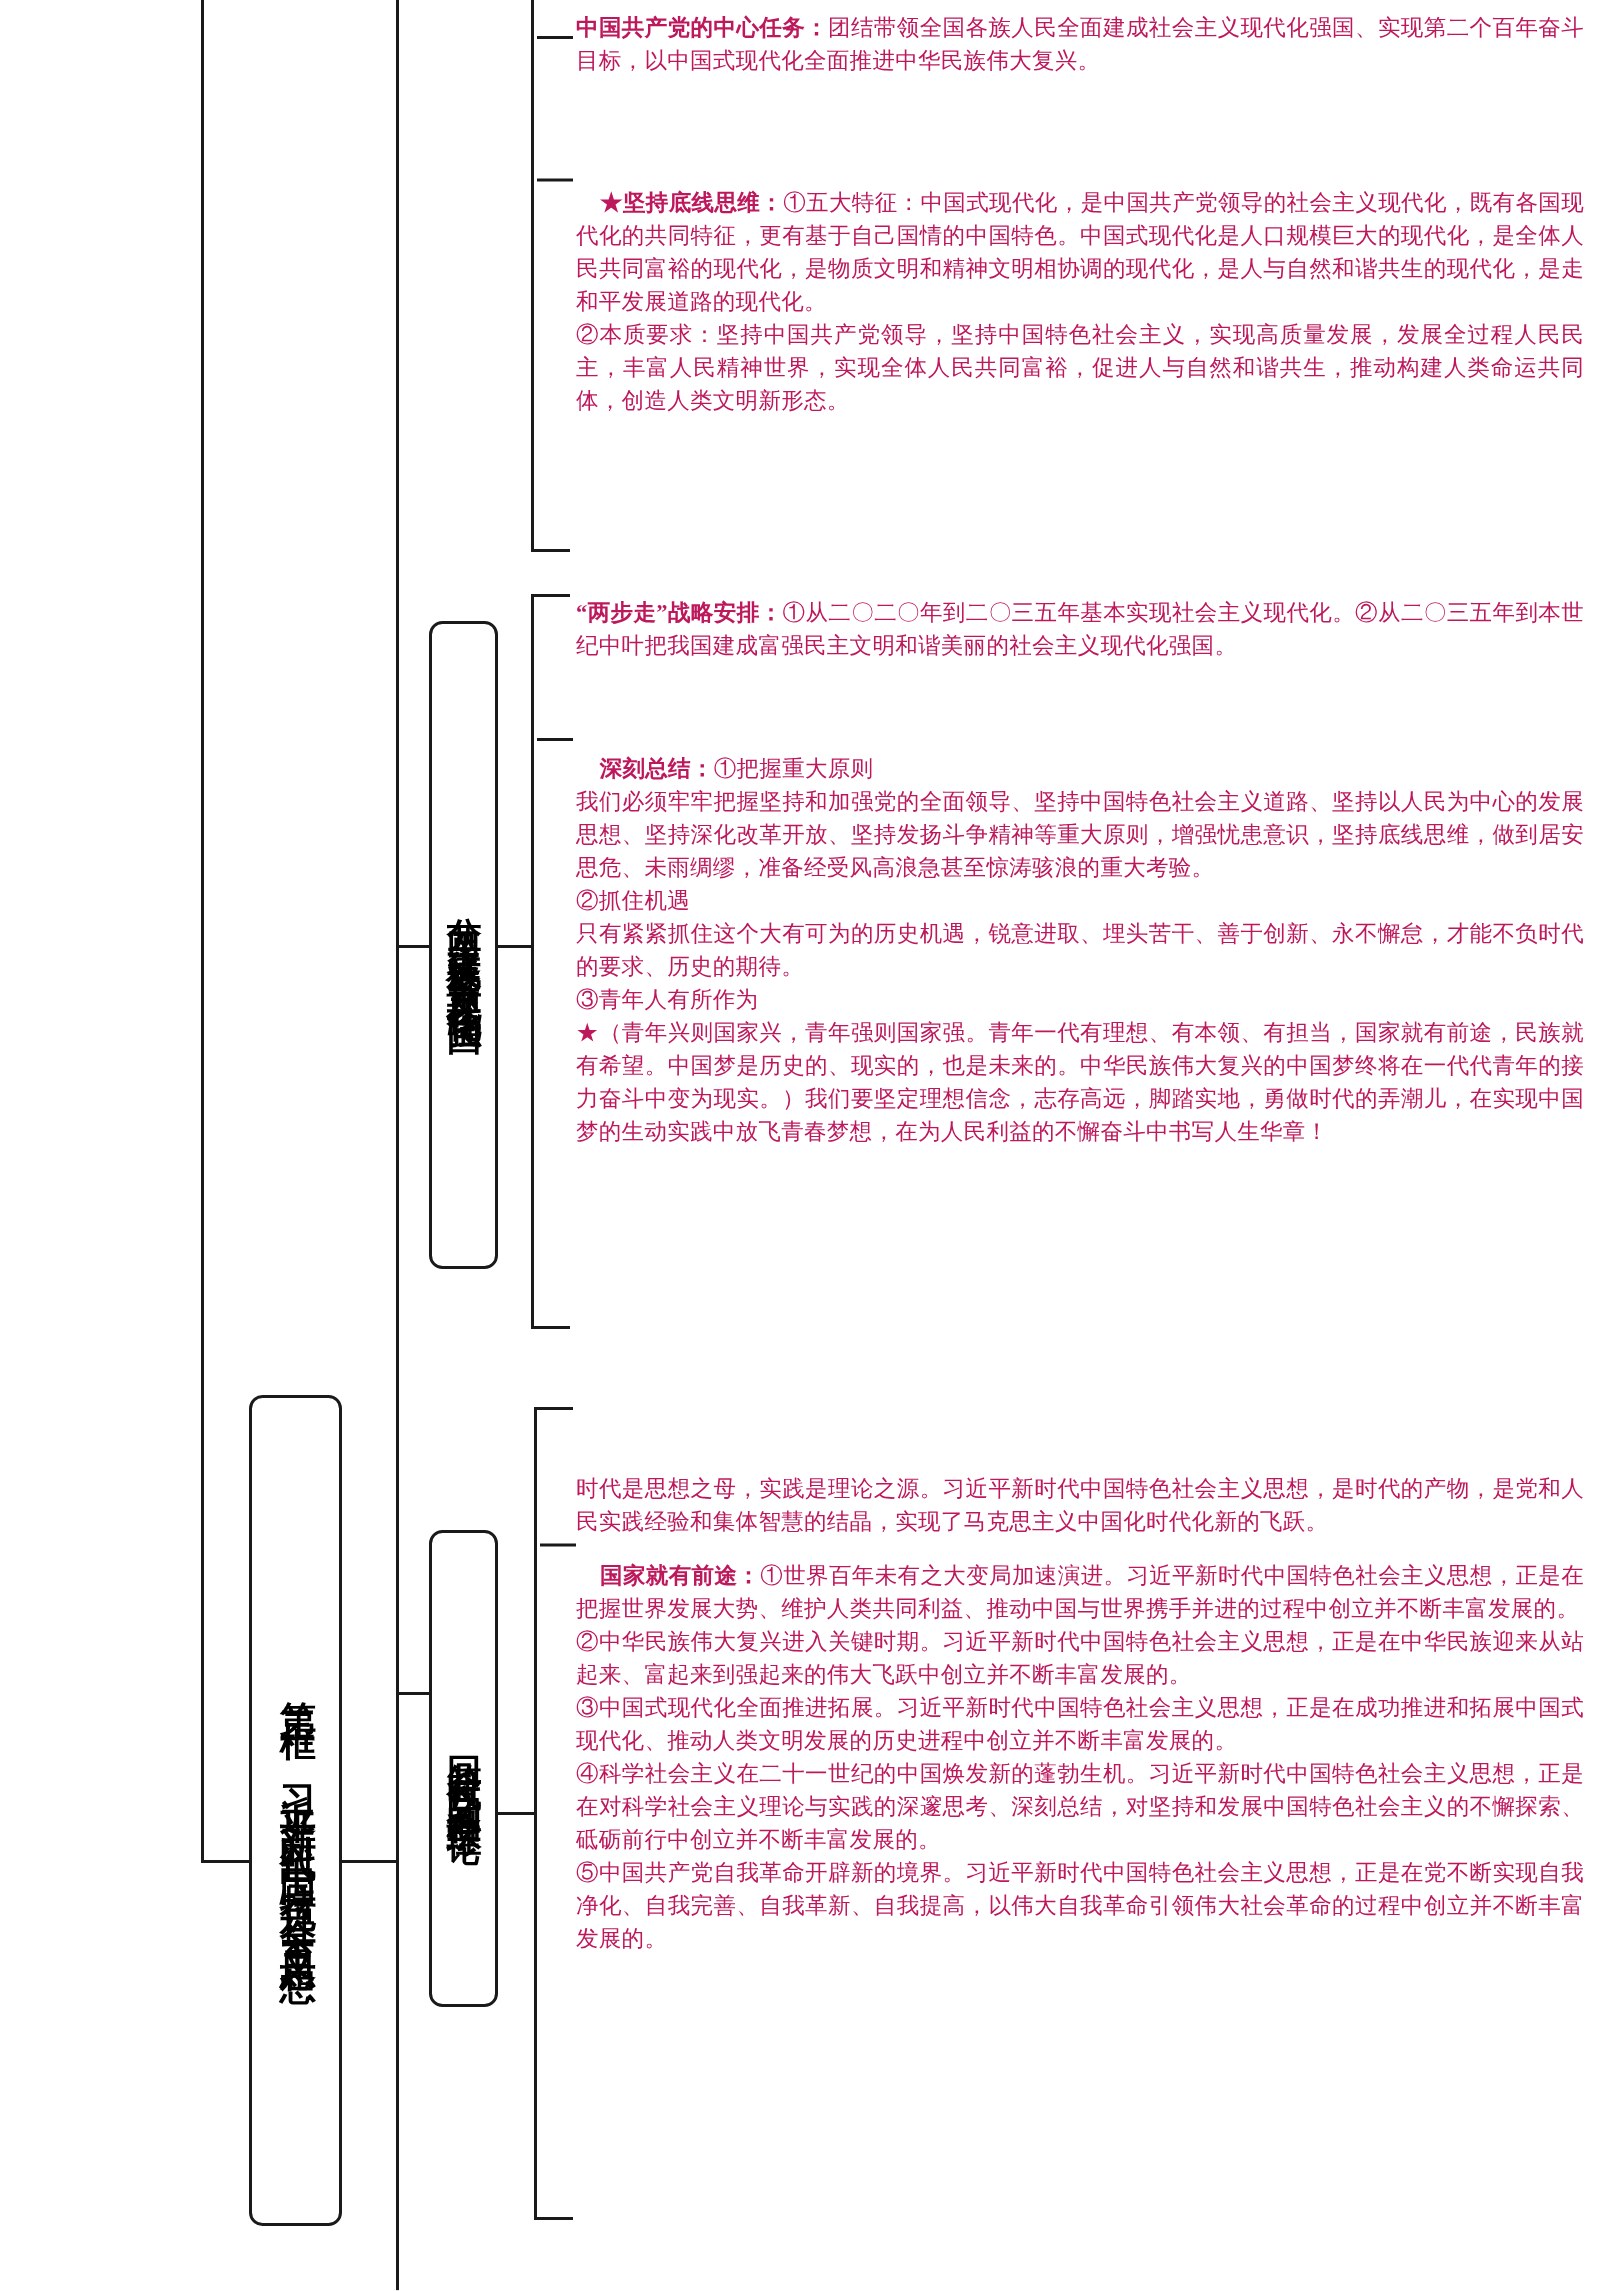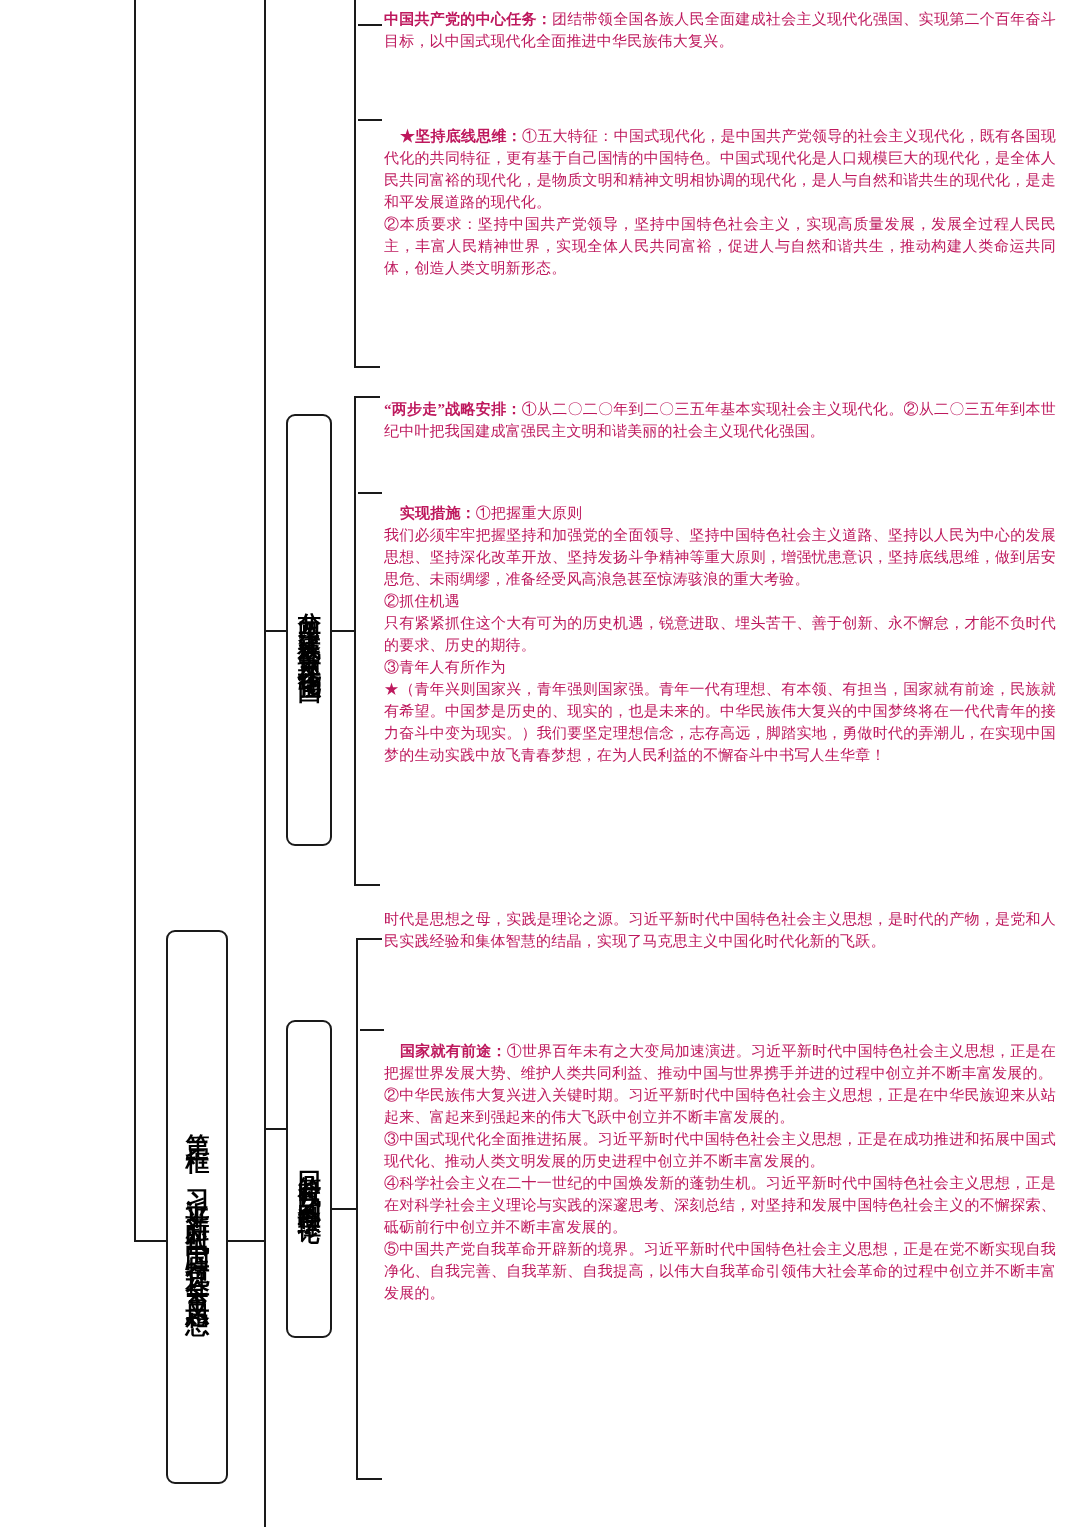--- a/index.html
+++ b/index.html
@@ -120,29 +120,29 @@
   <div class="para" style="left:384px;top:103px;width:672px;white-space:pre-wrap;">
     <b>★坚持底线思维</b><b>：</b><span>①五大特征：中国式现代化，是中国共产党领导的社会主义现代化，既有各国现代化的共同特征，更有基于自己国情的中国特色。中国式现代化是人口规模巨大的现代化，是全体人民共同富裕的现代化，是物质文明和精神文明相协调的现代化，是人与自然和谐共生的现代化，是走和平发展道路的现代化。
 ②本质要求：坚持中国共产党领导，坚持中国特色社会主义，实现高质量发展，发展全过程人民民主，丰富人民精神世界，实现全体人民共同富裕，促进人与自然和谐共生，推动构建人类命运共同体，创造人类文明新形态。</span>
   </div>
 
   <div class="para" style="left:384px;top:388px;width:672px;margin-top:10px;">
     <b>“两步走”战略安排</b><b>：</b><span>①从二〇二〇年到二〇三五年基本实现社会主义现代化。②从二〇三五年到本世纪中叶把我国建成富强民主文明和谐美丽的社会主义现代化强国。</span>
   </div>
 
   <div class="para" style="left:384px;top:480px;width:672px;white-space:pre-wrap;">
-    <b>实现措施</b><b>：</b><span>①把握重大原则
+    <b>深刻总结</b><b>：</b><span>①把握重大原则
 我们必须牢牢把握坚持和加强党的全面领导、坚持中国特色社会主义道路、坚持以人民为中心的发展思想、坚持深化改革开放、坚持发扬斗争精神等重大原则，增强忧患意识，坚持底线思维，做到居安思危、未雨绸缪，准备经受风高浪急甚至惊涛骇浪的重大考验。
 ②抓住机遇
 只有紧紧抓住这个大有可为的历史机遇，锐意进取、埋头苦干、善于创新、永不懈怠，才能不负时代的要求、历史的期待。
 ③青年人有所作为
 ★（青年兴则国家兴，青年强则国家强。青年一代有理想、有本领、有担当，国家就有前途，民族就有希望。中国梦是历史的、现实的，也是未来的。中华民族伟大复兴的中国梦终将在一代代青年的接力奋斗中变为现实。）我们要坚定理想信念，志存高远，脚踏实地，勇做时代的弄潮儿，在实现中国梦的生动实践中放飞青春梦想，在为人民利益的不懈奋斗中书写人生华章！</span>
   </div>
 
-  <div class="para" style="left:384px;top:908px;width:672px;">
+  <div class="para" style="left:384px;top:982px;width:672px;">
     <span>时代是思想之母，实践是理论之源。习近平新时代中国特色社会主义思想，是时代的产物，是党和人民实践经验和集体智慧的结晶，实现了马克思主义中国化时代化新的飞跃。</span>
   </div>
 
   <div class="para" style="left:384px;top:1018px;width:672px;white-space:pre-wrap;">
     <b>国家就有前途</b><b>：</b><span>①世界百年未有之大变局加速演进。习近平新时代中国特色社会主义思想，正是在把握世界发展大势、维护人类共同利益、推动中国与世界携手并进的过程中创立并不断丰富发展的。
 ②中华民族伟大复兴进入关键时期。习近平新时代中国特色社会主义思想，正是在中华民族迎来从站起来、富起来到强起来的伟大飞跃中创立并不断丰富发展的。
 ③中国式现代化全面推进拓展。习近平新时代中国特色社会主义思想，正是在成功推进和拓展中国式现代化、推动人类文明发展的历史进程中创立并不断丰富发展的。
 ④科学社会主义在二十一世纪的中国焕发新的蓬勃生机。习近平新时代中国特色社会主义思想，正是在对科学社会主义理论与实践的深邃思考、深刻总结，对坚持和发展中国特色社会主义的不懈探索、砥砺前行中创立并不断丰富发展的。
 ⑤中国共产党自我革命开辟新的境界。习近平新时代中国特色社会主义思想，正是在党不断实现自我净化、自我完善、自我革新、自我提高，以伟大自我革命引领伟大社会革命的过程中创立并不断丰富发展的。</span>
   </div>

